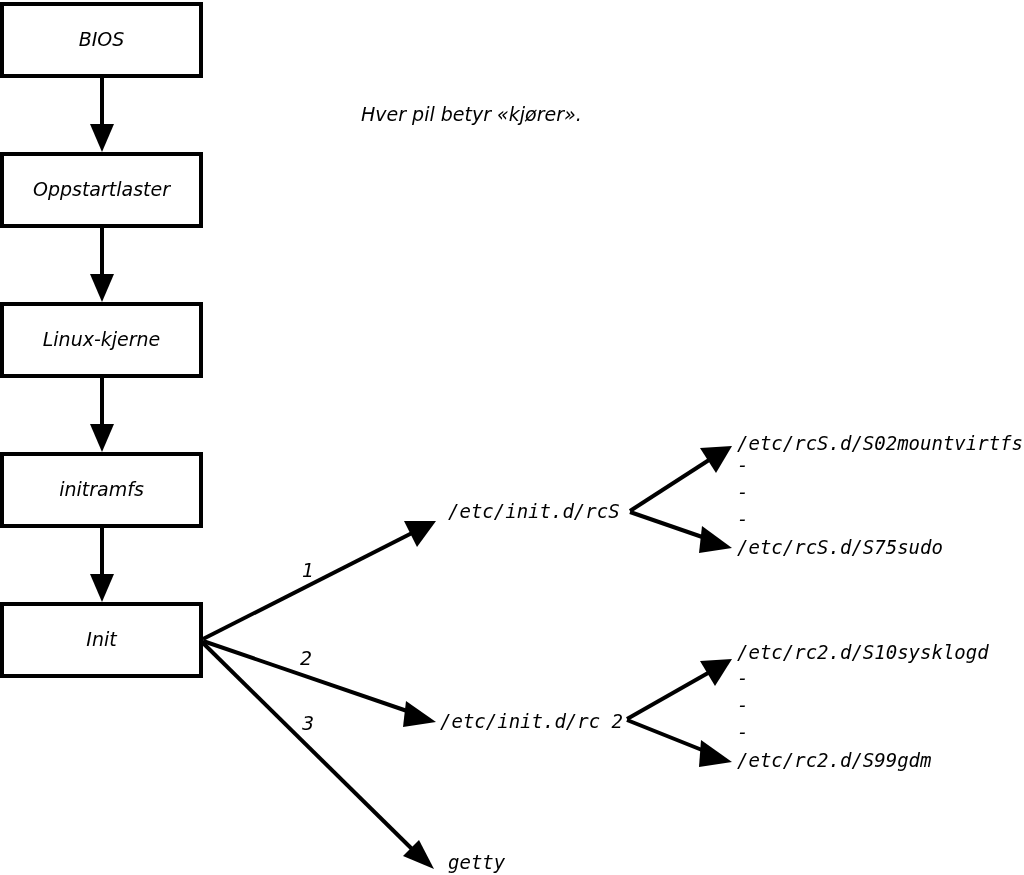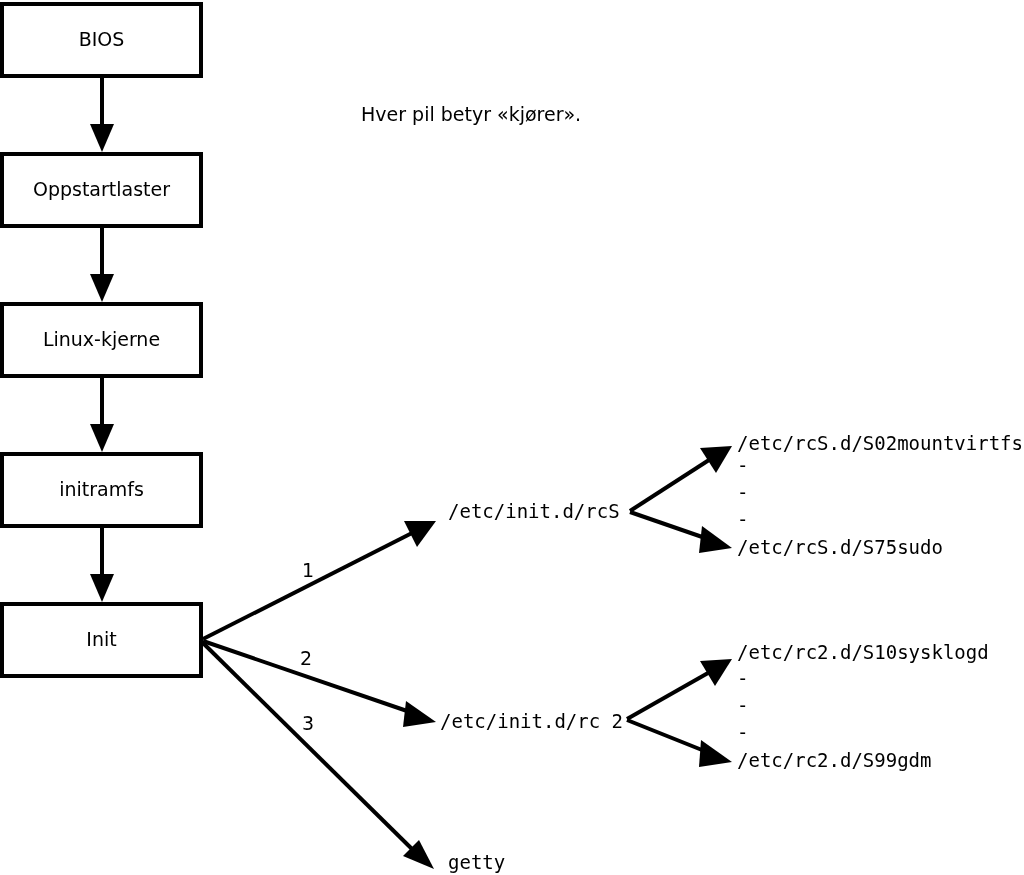--- a/index.html
+++ b/index.html
@@ -14,20 +14,21 @@
     position: relative;
     overflow: hidden;
     font-family: "DejaVu Sans", sans-serif;
   }
   #diagram-root {
     position: absolute;
     top: 0;
     left: 0;
     width: 1024px;
     height: 875px;
+    font-style: italic;
   }
   svg#diagram-svg {
     display: block;
     width: 1024px;
     height: 875px;
   }
   .node-box {
     fill: #ffffff;
     stroke: #000000;
     stroke-width: 4;

